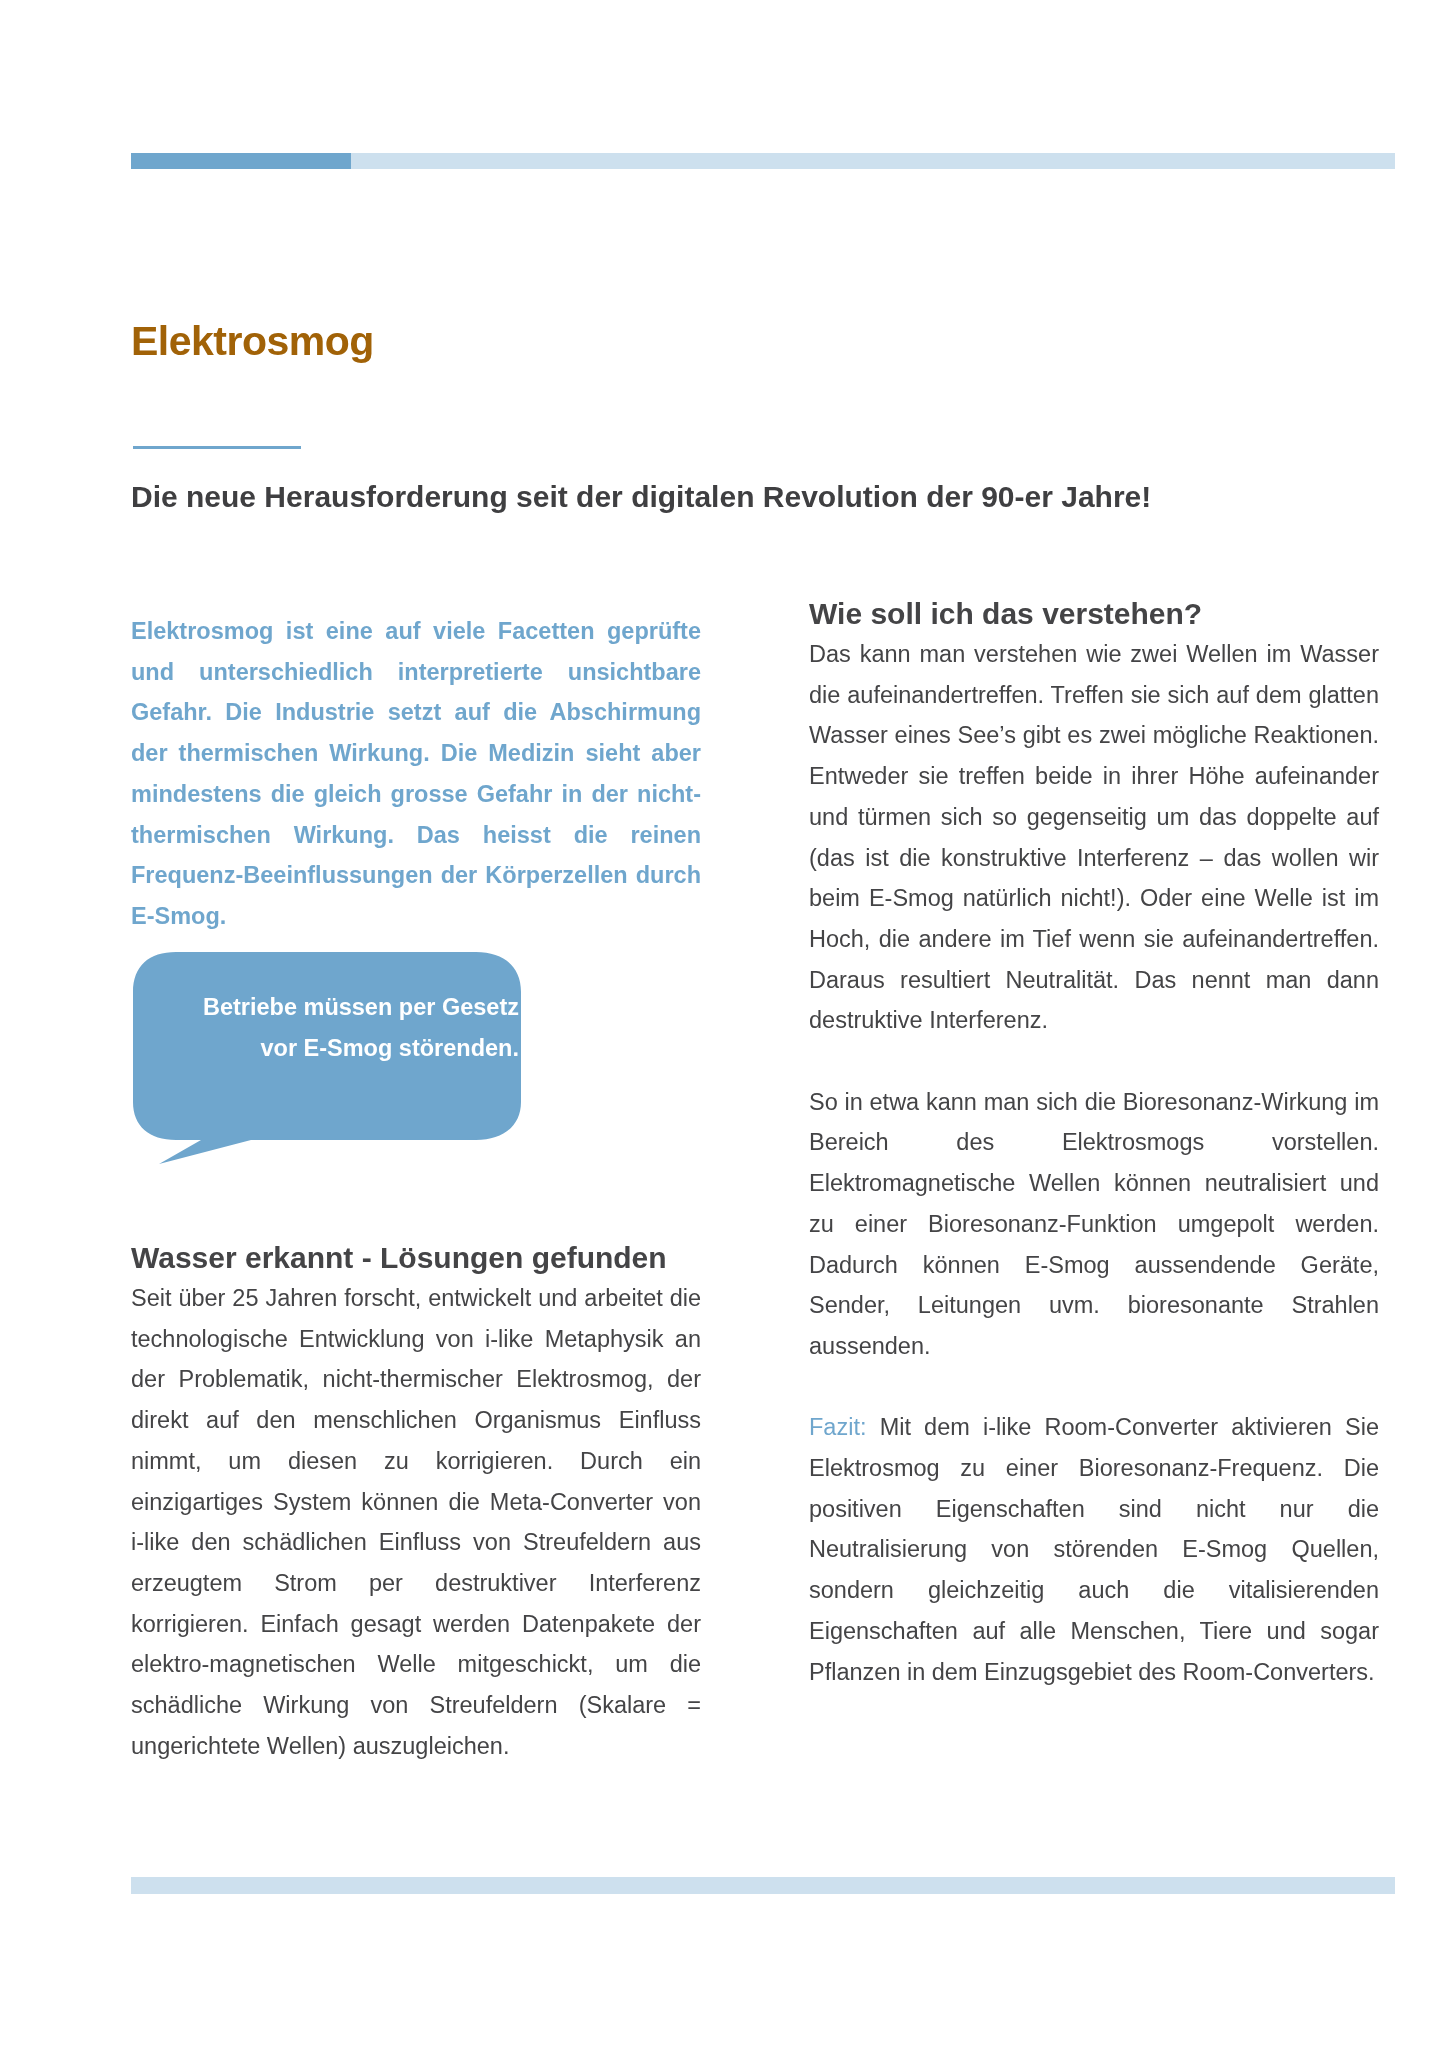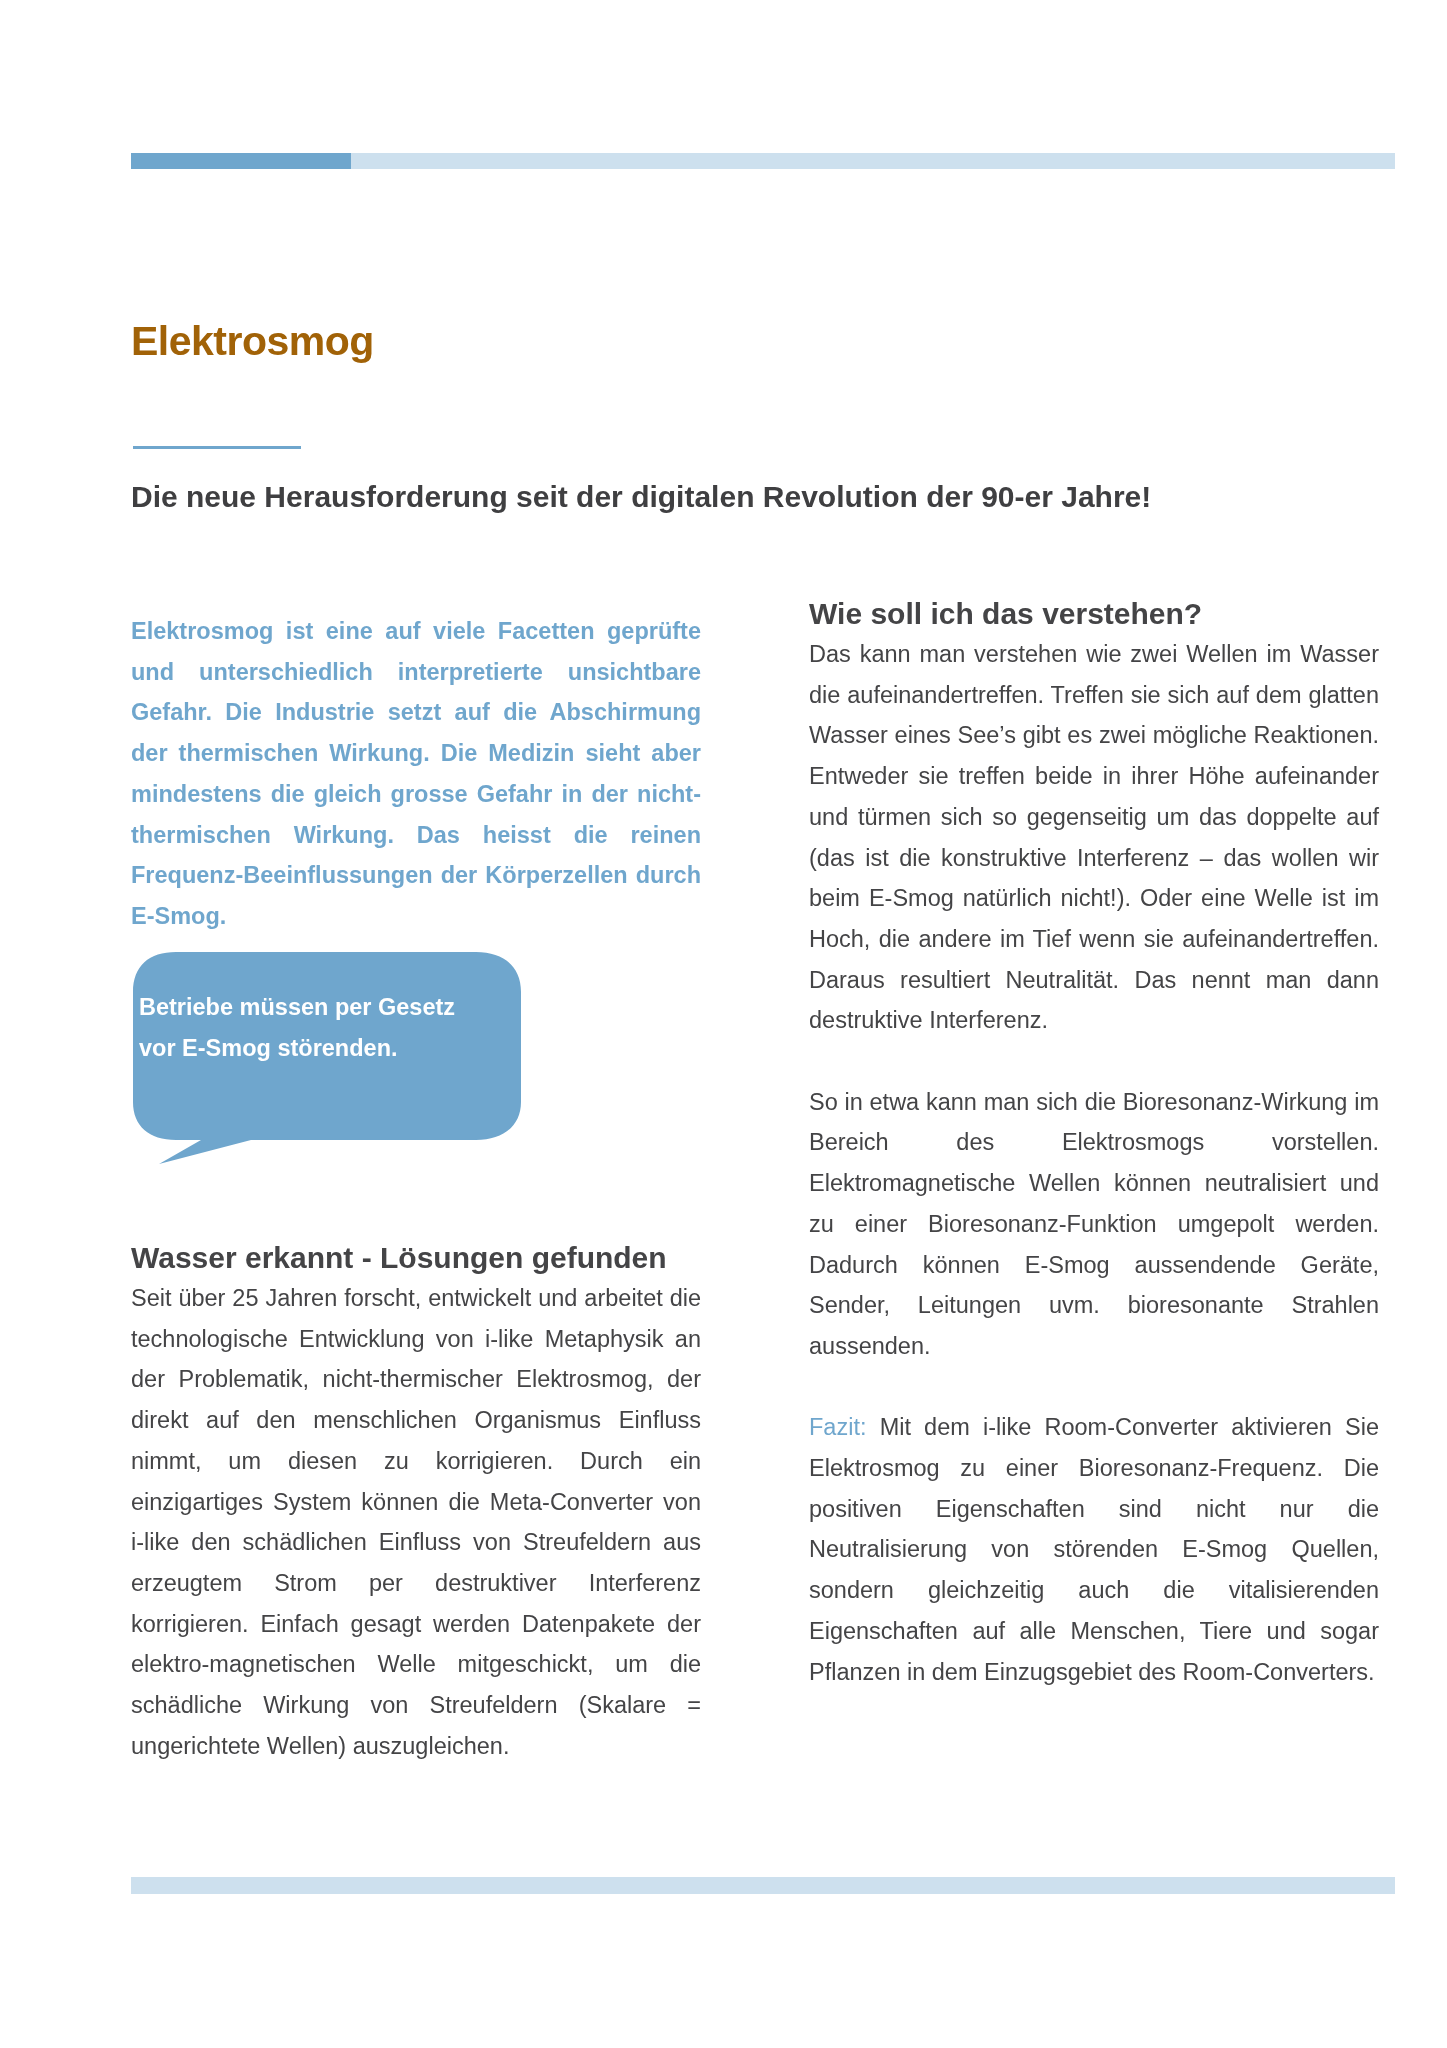--- a/index.html
+++ b/index.html
@@ -9,21 +9,21 @@
     .top-bar-accent { position: absolute; left: 0; top: 0; width: 220px; height: 100%; background: #6fa6cd; }
     .bottom-bar { position: absolute; left: 131px; top: 1877px; width: 1264px; height: 17px; background: #cde0ee; }
     .title { position: absolute; left: 131px; top: 318px; margin: 0; font-size: 41px; font-weight: bold; color: #a16207; letter-spacing: -0.5px; }
     .title-rule { position: absolute; left: 133px; top: 446px; width: 168px; height: 3px; background: #6fa6cd; }
     .subtitle { position: absolute; left: 131px; top: 480px; margin: 0; font-size: 30px; font-weight: bold; color: #3f3f41; white-space: nowrap; }
     .col { position: absolute; width: 570px; font-size: 23.5px; line-height: 40.7px; text-align: justify; }
     .col p { margin: 0; }
     .intro { left: 131px; top: 611px; color: #6fa6cd; font-weight: bold; }
     .bubble-wrap { position: absolute; left: 131px; top: 952px; width: 390px; height: 240px; }
     .bubble-wrap svg { position: absolute; left: 0; top: 0; }
-    .bubble-text { position: absolute; left: 8px; top: 35px; width: 380px; text-align: left; color: #ffffff; font-weight: bold; font-size: 23.5px; line-height: 40.5px; }
+    .bubble-text { position: absolute; left: 8px; top: 35px; width: 380px; text-align: right; color: #ffffff; font-weight: bold; font-size: 23.5px; line-height: 40.5px; }
     .problem { left: 131px; top: 1238px; color: #444446; }
     .h2 { font-size: 30px; font-weight: bold; color: #444446; line-height: 40px; margin: 0 0 0 0; text-align: left; white-space: nowrap; }
     .right { left: 781px; top: 594px; color: #444446; margin-left: 28px; }
     .right .h2 { line-height: 40px; }
     .gap { height: 40.7px; }
     .fazit-label { color: #6fa6cd; font-weight: normal; }
   </style>
 </head>
 <body>
 

